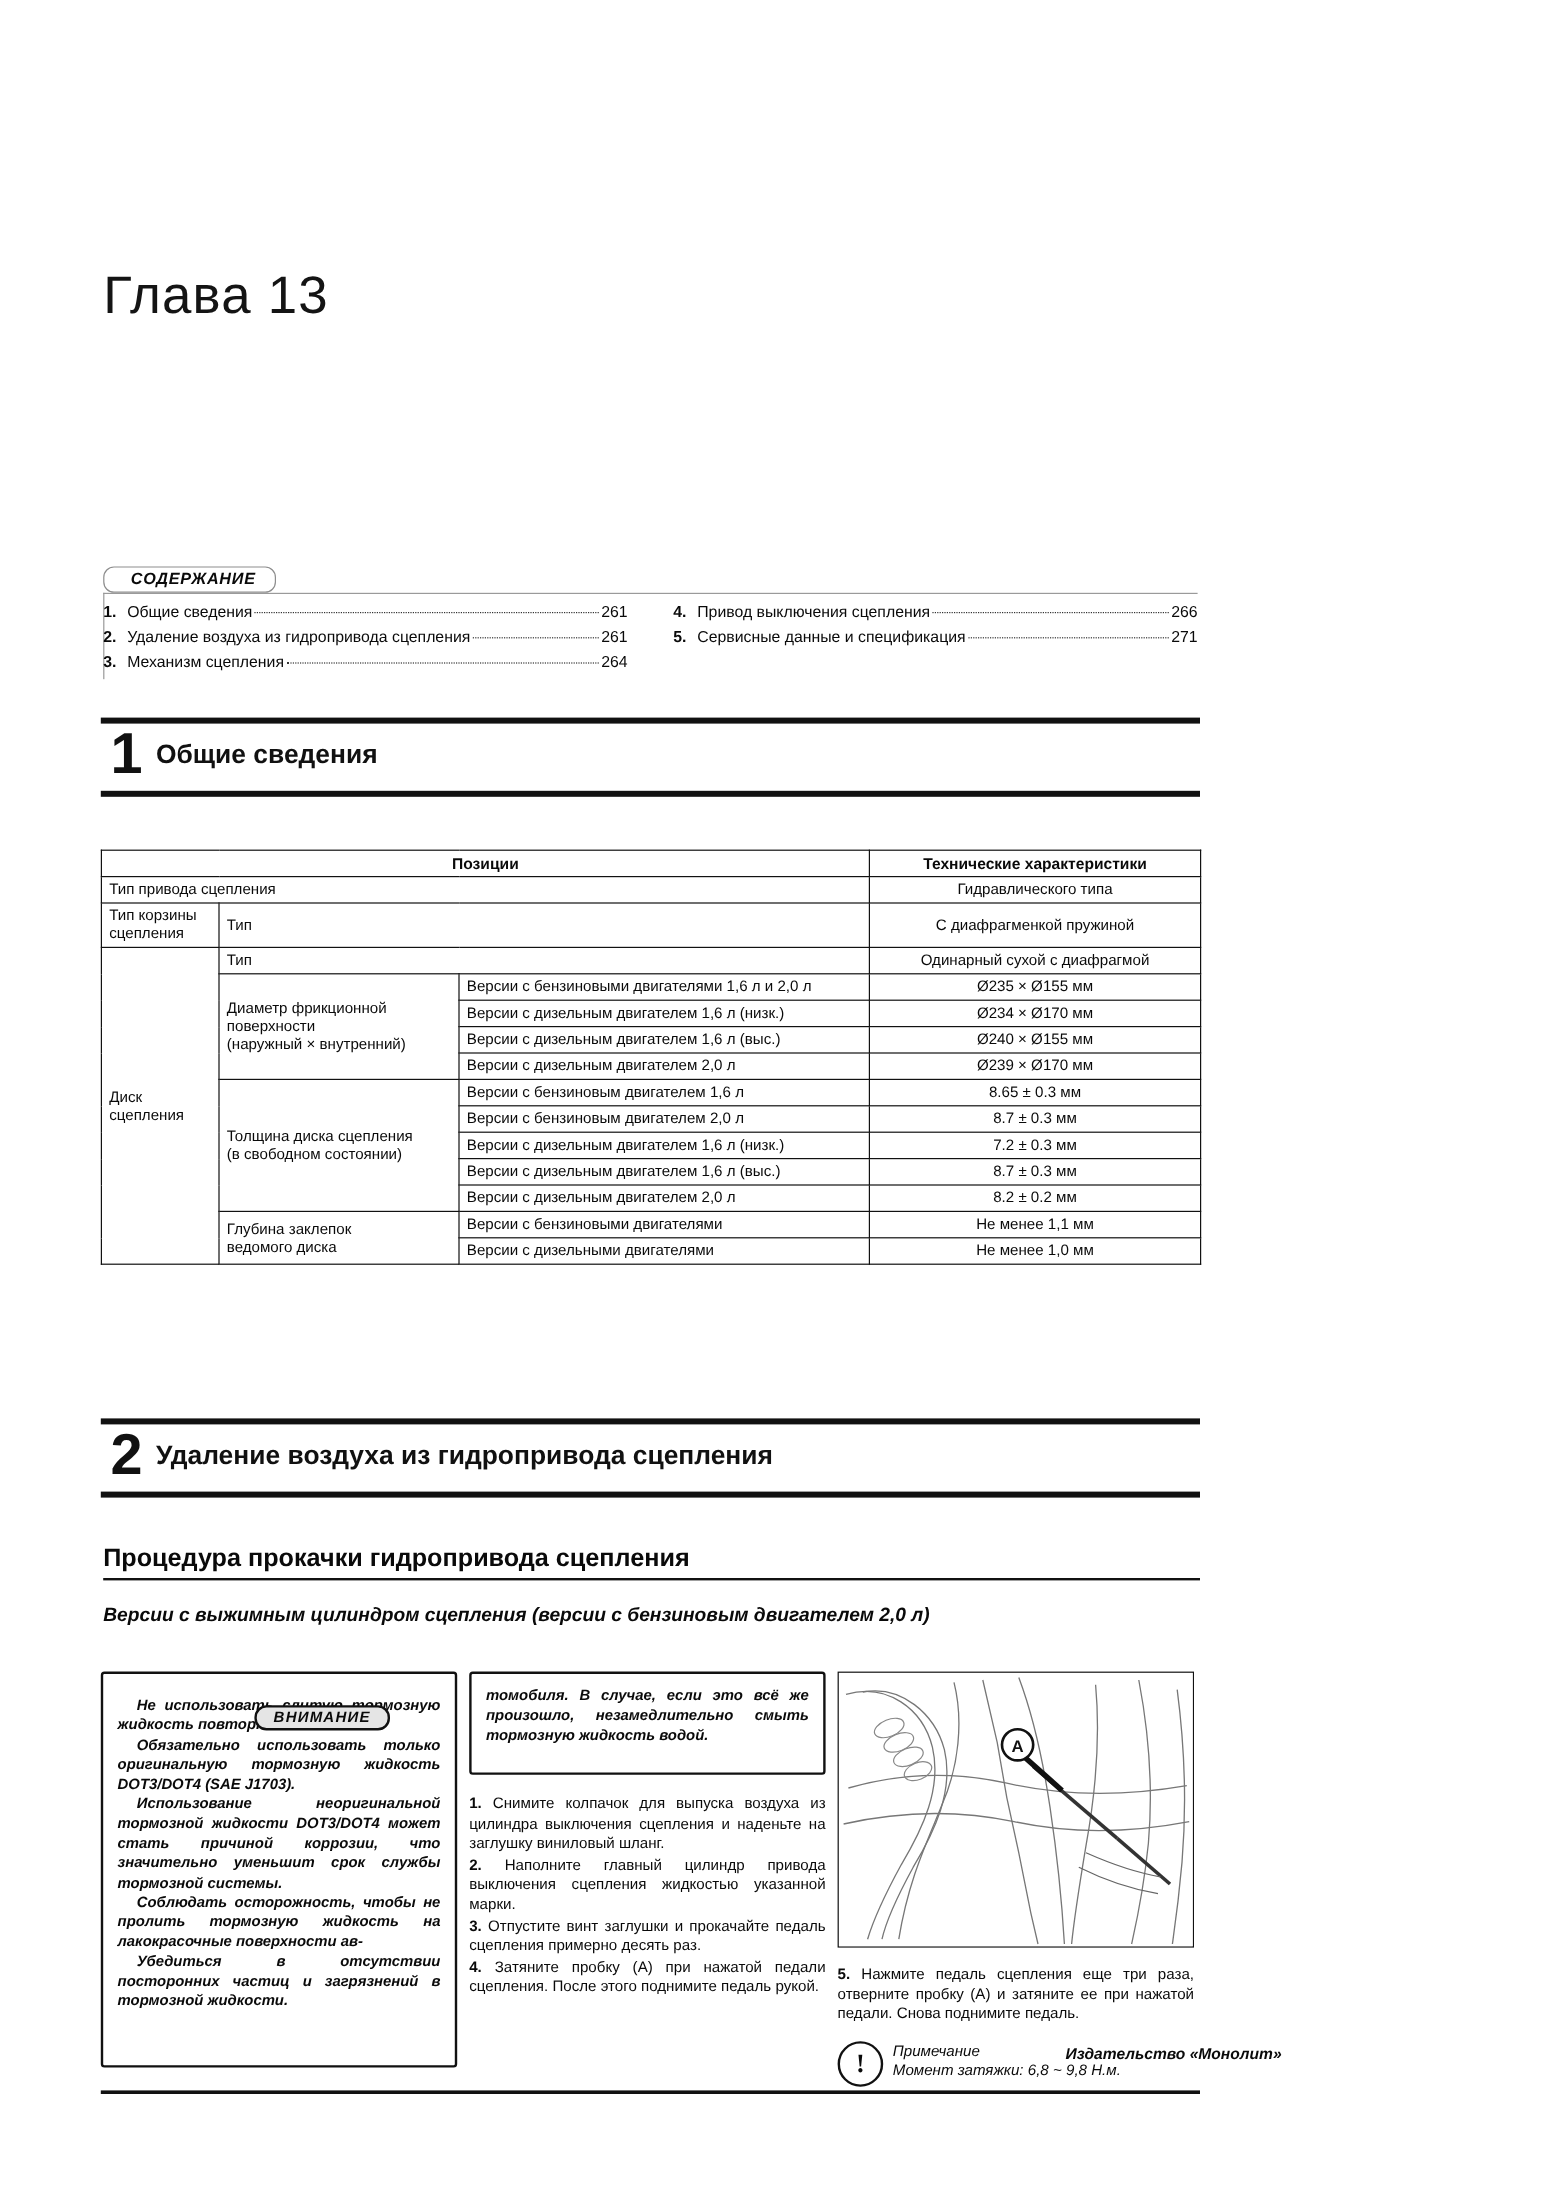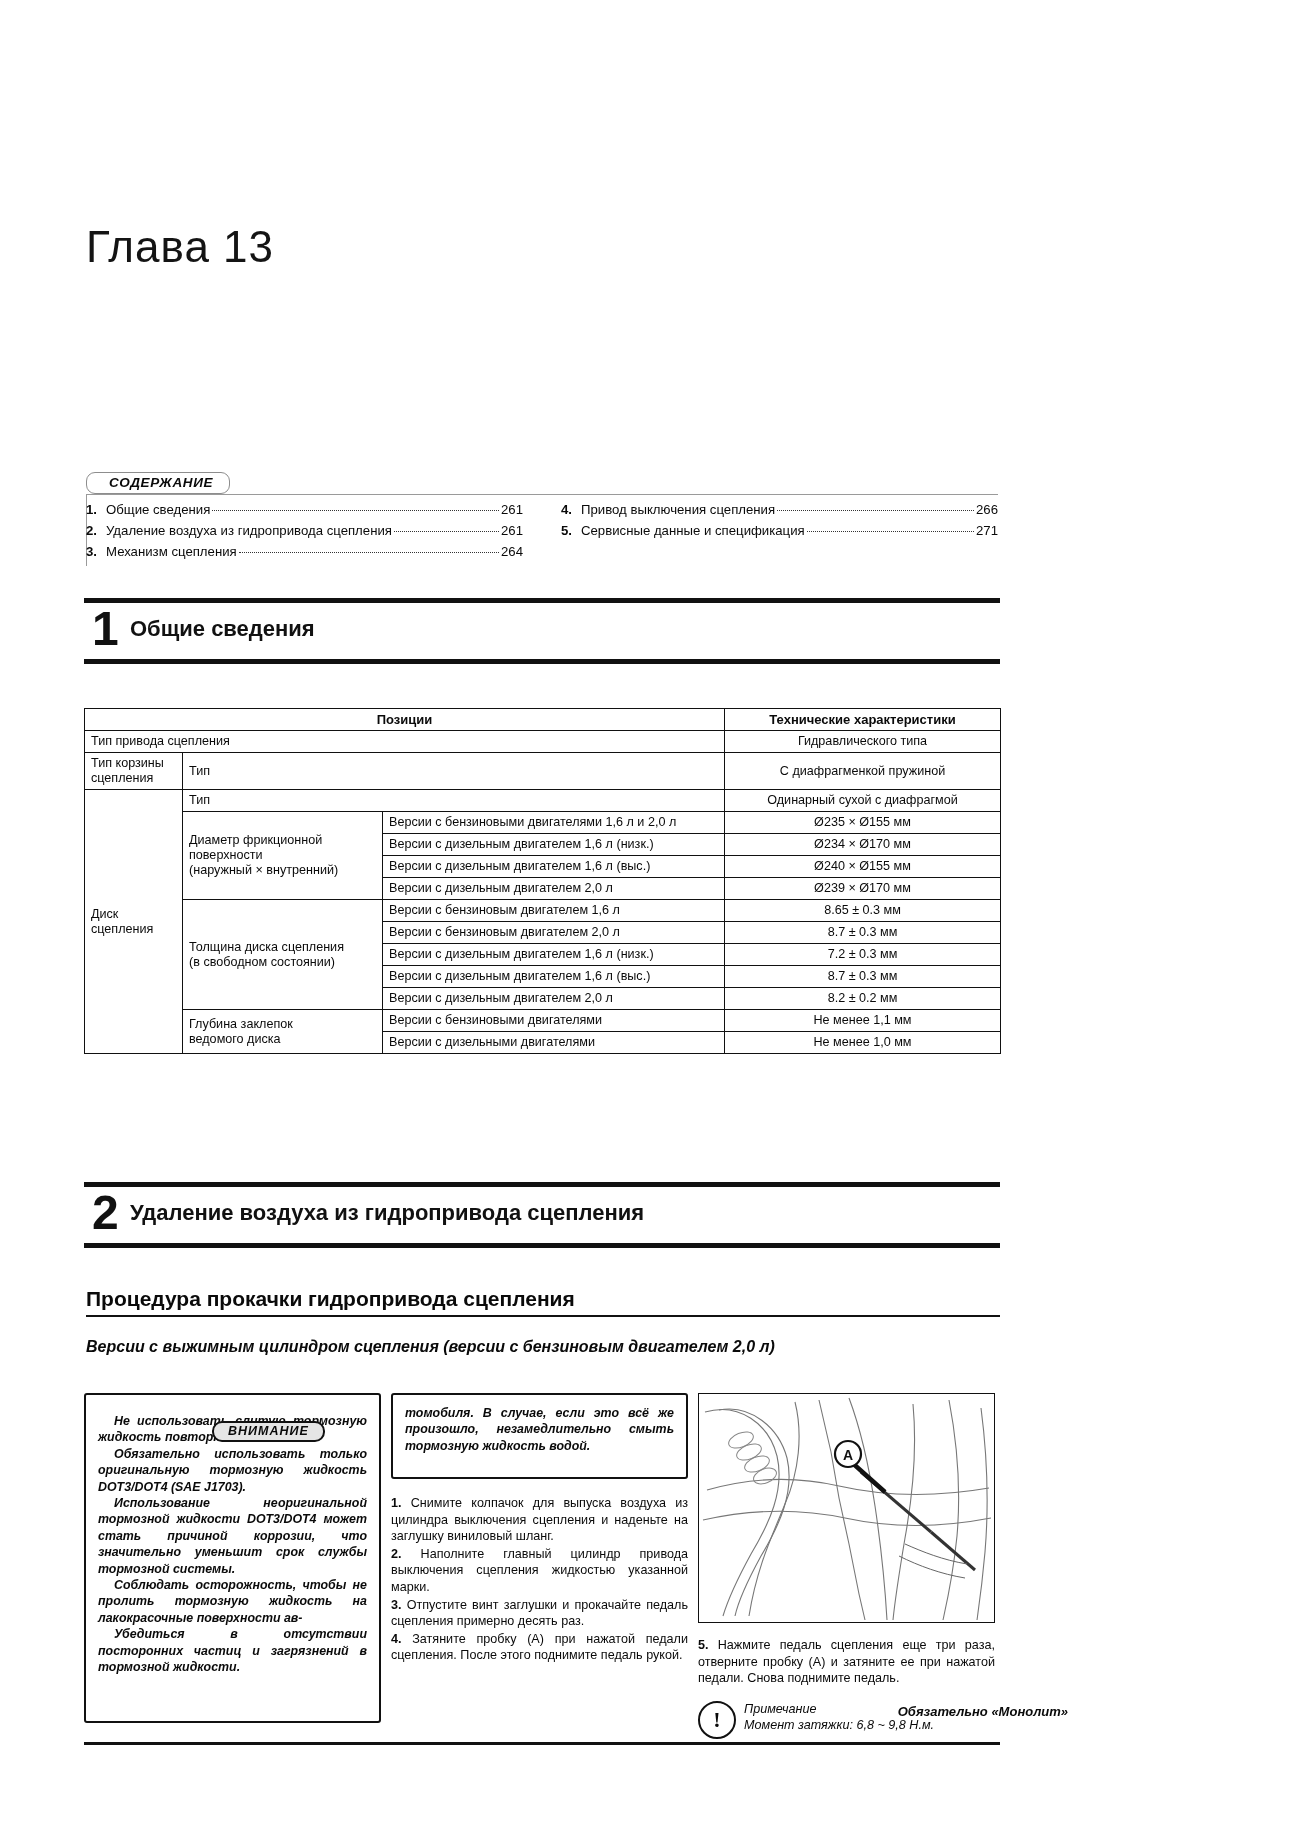--- a/index.html
+++ b/index.html
@@ -388,16 +388,16 @@
       <div class="note-row">
         <div class="note-icon">!</div>
         <div class="note-body">
           <div class="note-title">Примечание</div>
           <div style="font-weight:normal;">Момент затяжки: 6,8 ~ 9,8 Н.м.</div>
         </div>
       </div>
     </div>
   </div>
 
-  <div class="footer">Обязательно «Монолит»</div>
+  <div class="footer">Издательство «Монолит»</div>
   <div class="foot-rule"></div>
 
 </div>
 
 </body></html>

